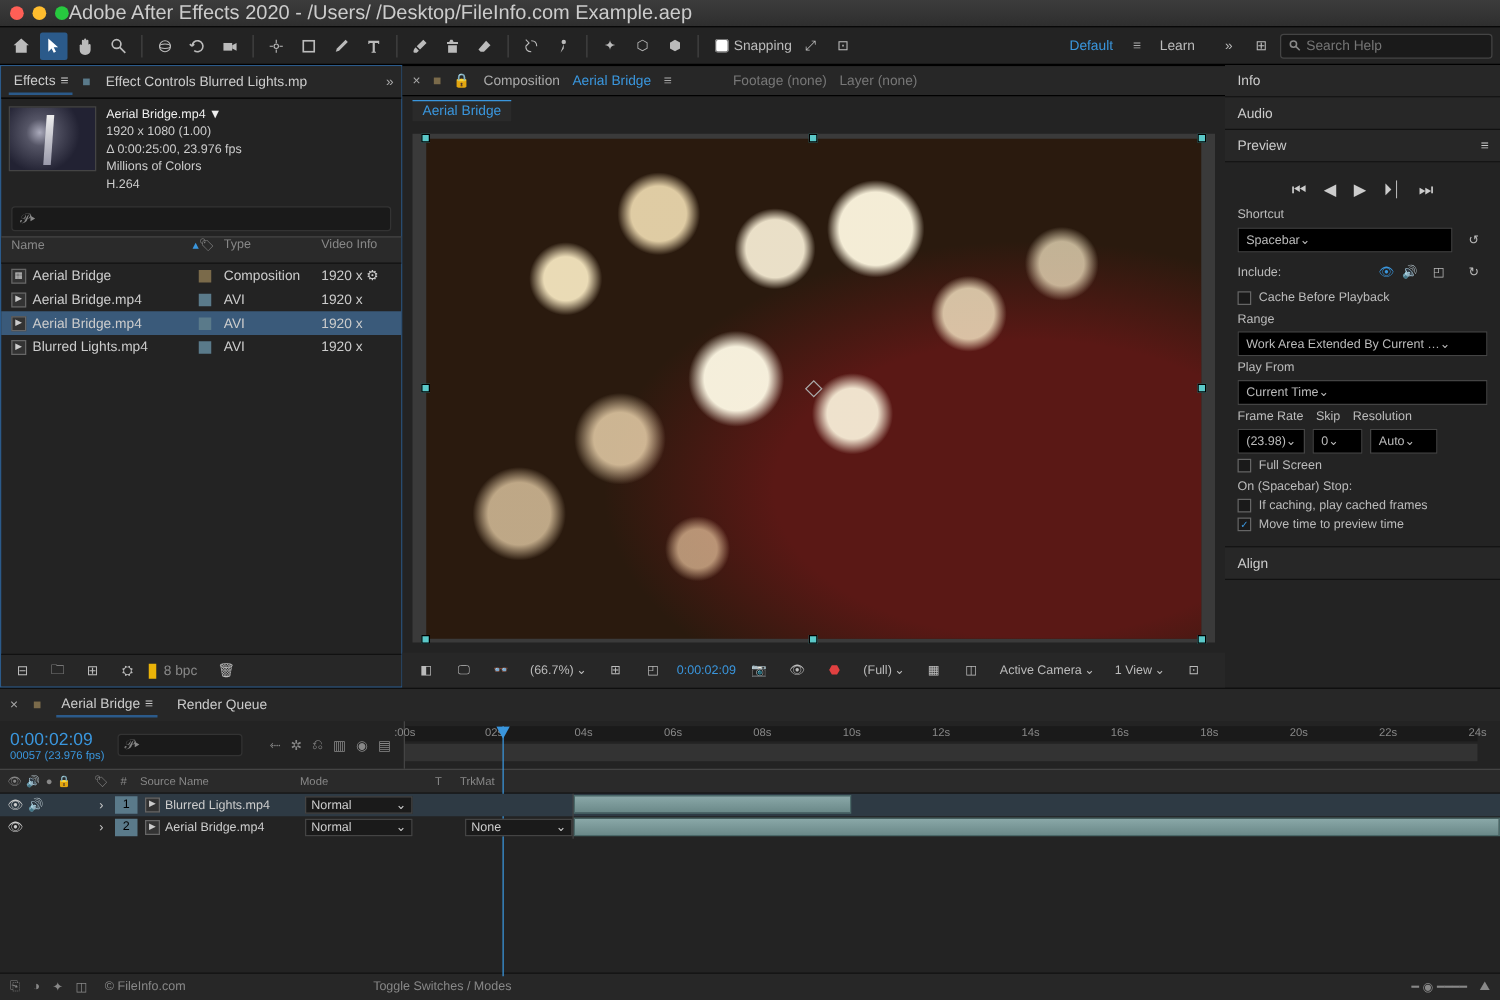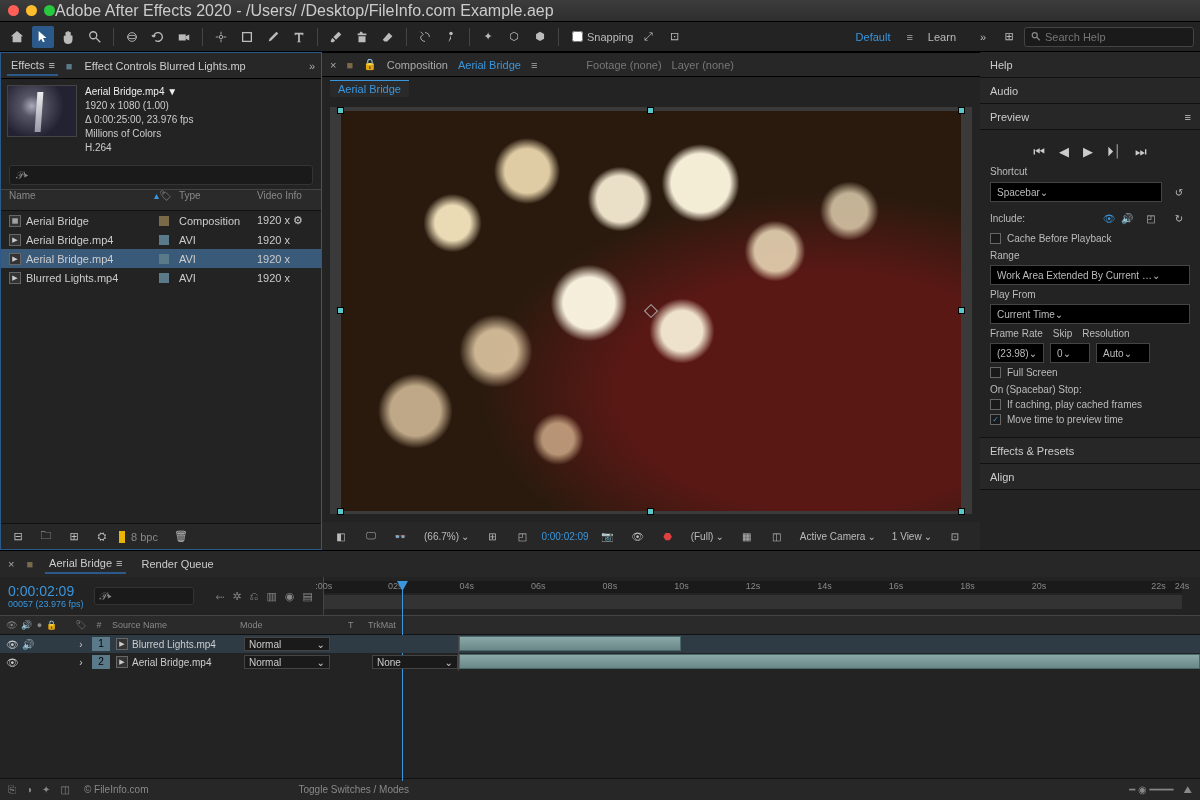--- a/index.html
+++ b/index.html
@@ -344,21 +344,21 @@
       <span class="tbtn">▦</span>
       <span class="tbtn">◫</span>
       <span class="dd"><span>Active Camera</span> ⌄</span>
       <span class="dd"><span>1 View</span> ⌄</span>
       <span class="tbtn">⊡</span>
     </div>
   </div>
 
   <div class="panel right rpanel">
     <div class="racc">
-        <span>Help</span>
+        <span>Info</span>
       </div>
     <div class="racc">
         <span>Audio</span>
       </div>
     <div class="racc">
         <span>Preview</span>
         <span class="ham">≡</span>
       </div>
     <div class="rbody">
       <div class="pctrl">
@@ -427,23 +427,20 @@
       <div style="margin-top:6px">On (Spacebar) Stop:</div>
       <div class="rrow">
           <span class="chk"></span>
           <span>If caching, play cached frames</span>
         </div>
       <div class="rrow">
           <span class="chk">✓</span>
           <span>Move time to preview time</span>
         </div>
     </div>
-    <div class="racc">
-        <span>Effects &amp; Presets</span>
-      </div>
     <div class="racc">
         <span>Align</span>
       </div>
   </div>
 </div>
 
 <div class="timeline">
   <div class="tltabs">
     <span style="cursor:pointer">×</span>
     <span style="color:#7a6a4a">■</span>
@@ -473,21 +470,21 @@
           <div class="tick" style="left: 8.33333%;">02s</div>
           <div class="tick" style="left: 16.6667%;">04s</div>
           <div class="tick" style="left: 25%;">06s</div>
           <div class="tick" style="left: 33.3333%;">08s</div>
           <div class="tick" style="left: 41.6667%;">10s</div>
           <div class="tick" style="left: 50%;">12s</div>
           <div class="tick" style="left: 58.3333%;">14s</div>
           <div class="tick" style="left: 66.6667%;">16s</div>
           <div class="tick" style="left: 75%;">18s</div>
           <div class="tick" style="left: 83.3333%;">20s</div>
-          <div class="tick" style="left: 91.6667%; margin-left: 48px;">22s</div>
+          <div class="tick" style="left: 91.6667%;">22s</div>
           <div class="tick" style="left: 100%;">24s</div>
         </div>
       <div class="rulerbar"></div>
       <div class="playhead" style="left:9%"></div>
     </div>
   </div>
   <div class="tlcols">
     <div class="tc1">
         <span>👁</span>
         <span>🔊</span>

